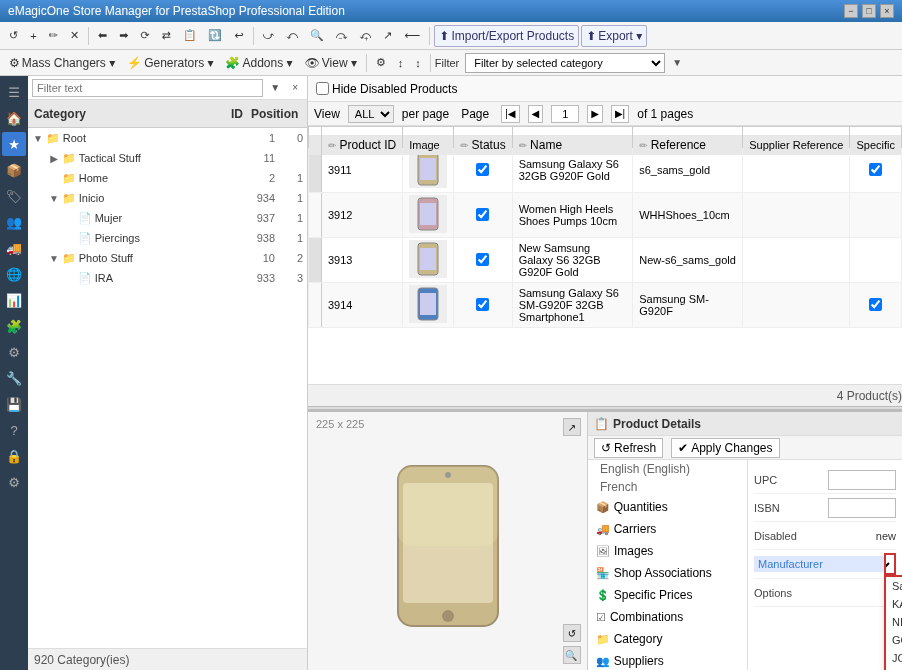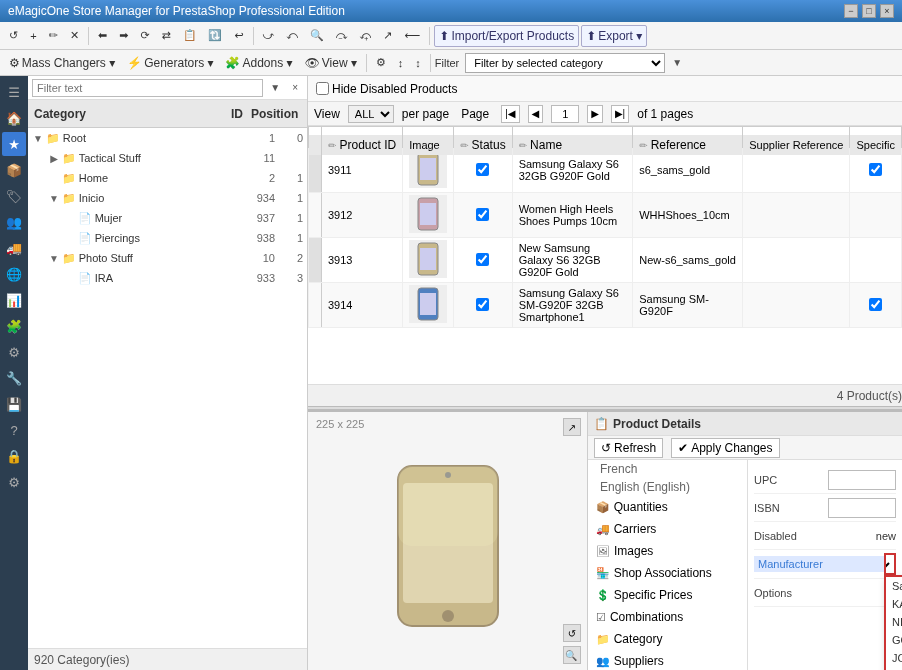--- a/index.html
+++ b/index.html
@@ -484,24 +484,24 @@
             </button>
             <button class="details-btn">
               <span>✔</span>
               <span>Apply Changes</span>
             </button>
           </div>
           <div class="details-content">
 
             <div class="details-nav">
               <div class="lang-group">
+                <span>English (English)</span>
+              </div>
+              <div class="lang-group">
                 <span>French</span>
-              </div>
-              <div class="lang-group">
-                <span>English (English)</span>
               </div>
               <div class="details-nav-item">
                 <span class="details-nav-icon">📦</span>
                 <span>Quantities</span>
               </div>
               <div class="details-nav-item">
                 <span class="details-nav-icon">🚚</span>
                 <span>Carriers</span>
               </div>
               <div class="details-nav-item">

